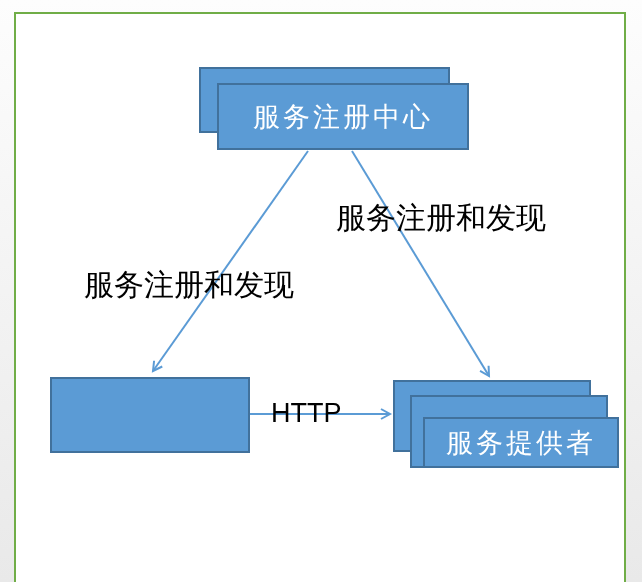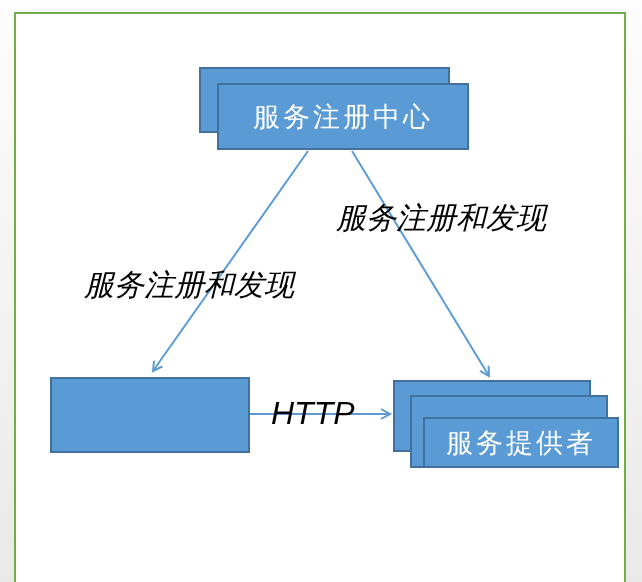--- a/index.html
+++ b/index.html
@@ -50,25 +50,24 @@
     left: 0; top: 0;
     width: 642px; height: 582px;
     pointer-events: none;
   }
   .edge-label {
     position: absolute;
     color: #000000;
     font-size: 30px;
     line-height: 36px;
     white-space: nowrap;
-    font-style: italic;
   }
   .edge-label-left  { left: 84px;  top: 267px; }
   .edge-label-right { left: 336px; top: 200px; }
-  .edge-label-http  { left: 271px; top: 396px; font-size: 32px; line-height: 34px; }
+  .edge-label-http  { left: 271px; top: 396px; font-size: 27px; line-height: 34px; }
 </style>
 </head>
 <body>
 
 <div class="slide-frame"></div>
 
 <svg class="edge-svg" viewBox="0 0 642 582" xmlns="http://www.w3.org/2000/svg">
   <defs>
     <marker id="arrowhead" markerWidth="16" markerHeight="16" refX="11" refY="7" orient="auto" markerUnits="userSpaceOnUse">
       <path d="M2,2 L11,7 L2,12" fill="none" stroke="#5b9bd5" stroke-width="2"></path>

